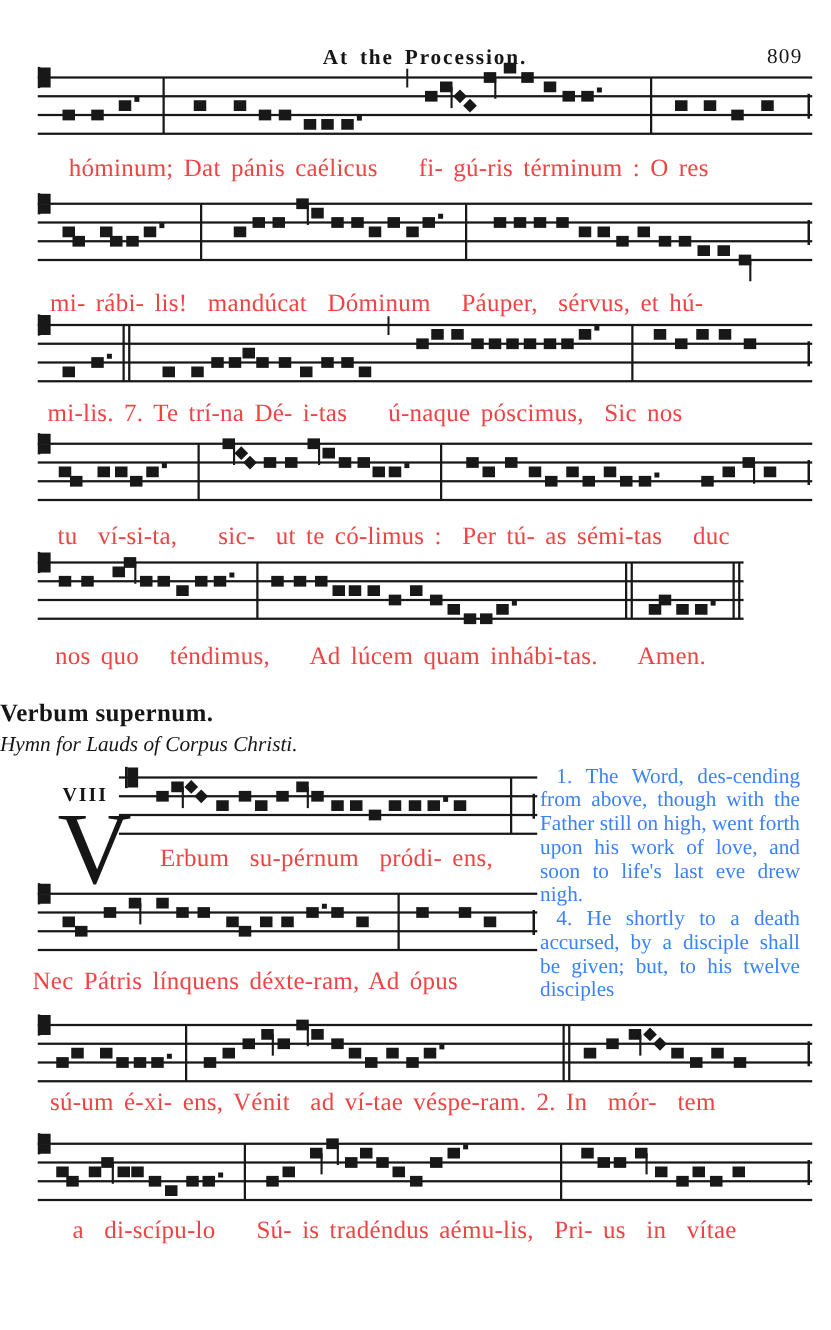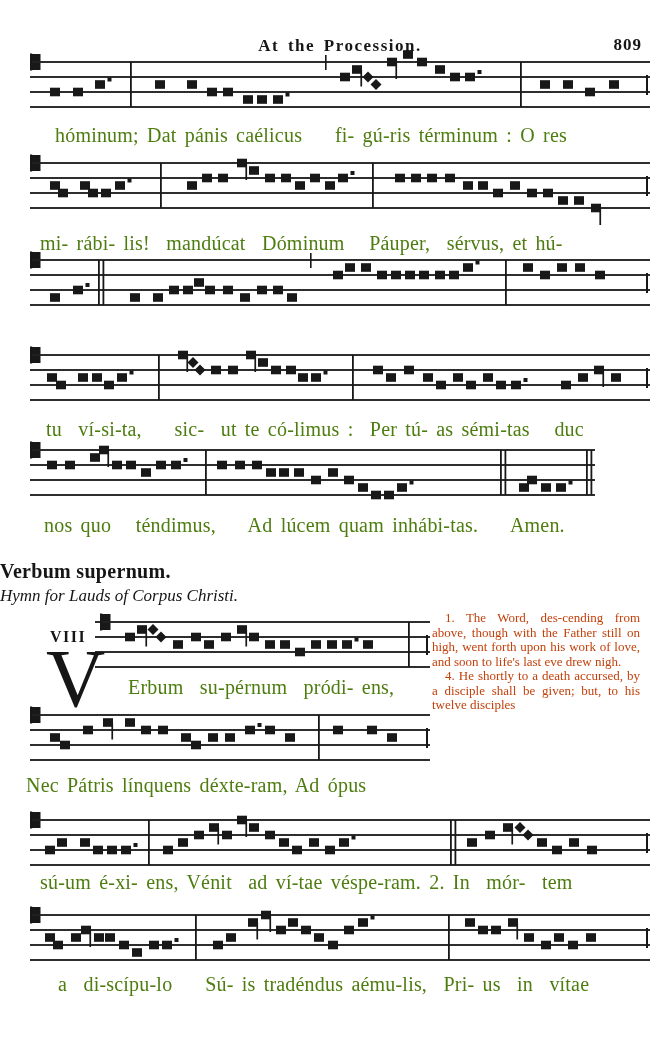--- a/index.html
+++ b/index.html
@@ -1,40 +1,40 @@
 <!DOCTYPE html>
 <html><head>
 <meta charset="utf-8">
 <style>
   html,body{margin:0;padding:0;background:#e8e8e4;}
   #page{position:relative;width:665px;height:1064px;background:#ffffff;margin:0 auto;
         font-family:"Liberation Serif",serif;color:#161616;overflow:hidden;padding-left:15px;}
   .hdr-title{position:absolute;left:0;right:0;top:36px;text-align:center;
              font-size:17px;font-weight:bold;letter-spacing:1.5px;word-spacing:3px;}
-  .page-num{position:absolute;right:38px;top:35px;font-size:17px;font-weight:700;letter-spacing:1px;}
+  .page-num{position:absolute;right:38px;top:35px;font-size:17px;font-weight:400;letter-spacing:1px;}
   .staff{position:absolute;}
   .staff svg{display:block;}
-  .lyr{position:absolute;font-size:20px;white-space:pre;letter-spacing:0.2px;word-spacing:3px;color:#4d7c0f;}
+  .lyr{position:absolute;font-size:20px;white-space:pre;letter-spacing:0.2px;word-spacing:3px;color:#ef4444;}
   #lyr0{left:55px;top:124px}
   #lyr1{left:40px;top:232px}
   #lyr2{left:38px;top:320px}
   #lyr3{left:46px;top:418px}
   #lyr4{left:44px;top:514px}
   #lyr5{left:128px;top:676px}
   #lyr6{left:26px;top:774px}
   #lyr7{left:40px;top:871px}
   #lyr8{left:58px;top:973px}
   .sec-head{position:absolute;left:0;right:30px;top:560px;text-align:left;
             font-size:20px;font-weight:bold;letter-spacing:0.3px;}
   .sec-sub{position:absolute;left:0;right:30px;top:586px;text-align:left;
            font-style:italic;font-size:17px;}
   .mode{position:absolute;left:50px;top:628px;font-size:16px;font-weight:600;letter-spacing:1.5px;}
   .dropcap{position:absolute;left:46px;top:638px;font-size:82px;line-height:1;font-weight:400;}
-  .trans{position:absolute;left:432px;top:611px;width:208px;font-size:13px;
-         line-height:1.12;text-align:justify;color:#c2410c;}
+  .trans{position:absolute;left:432px;top:611px;width:208px;font-size:17px;
+         line-height:1.12;text-align:justify;color:#3b82f6;}
   .trans p{margin:0;text-indent:13px;}
 </style>
 </head>
 <body>
 
 <div id="page">
   <div class="hdr-title">At the Procession.</div>
   <div class="page-num">809</div>
 
   <div class="staff" style="left: 30px; top: 42px;">
@@ -172,20 +172,21 @@
         <rect x="433" y="23.2" width="10" height="8.6" fill="#181818"></rect>
         <rect x="445.5" y="20.5" width="4" height="4" fill="#181818"></rect>
         <rect x="493" y="23.2" width="10" height="8.6" fill="#181818"></rect>
         <rect x="510" y="30.7" width="10" height="8.6" fill="#181818"></rect>
         <rect x="527" y="23.2" width="10" height="8.6" fill="#181818"></rect>
         <rect x="545" y="23.2" width="10" height="8.6" fill="#181818"></rect>
         <rect x="565" y="30.7" width="10" height="8.6" fill="#181818"></rect>
         <rect x="616" y="33" width="2" height="20" fill="#181818"></rect>
       </svg>
     </div>
+  <div class="lyr" id="lyr2">mi-lis. 7. Te trí-na Dé- i-tas    ú-naque póscimus,  Sic nos</div>
 
   <div class="staff" style="left: 30px; top: 335px;">
       <svg width="620" height="88">
         <rect x="0" y="19.1" width="620" height="1.8" fill="#181818"></rect>
         <rect x="0" y="34.1" width="620" height="1.8" fill="#181818"></rect>
         <rect x="0" y="49.1" width="620" height="1.8" fill="#181818"></rect>
         <rect x="0" y="64.1" width="620" height="1.8" fill="#181818"></rect>
         <rect x="0" y="11.5" width="2.2" height="17" fill="#181818"></rect>
         <rect x="2" y="12" width="8.5" height="7.6" fill="#181818"></rect>
         <rect x="2" y="20.4" width="8.5" height="7.6" fill="#181818"></rect>

